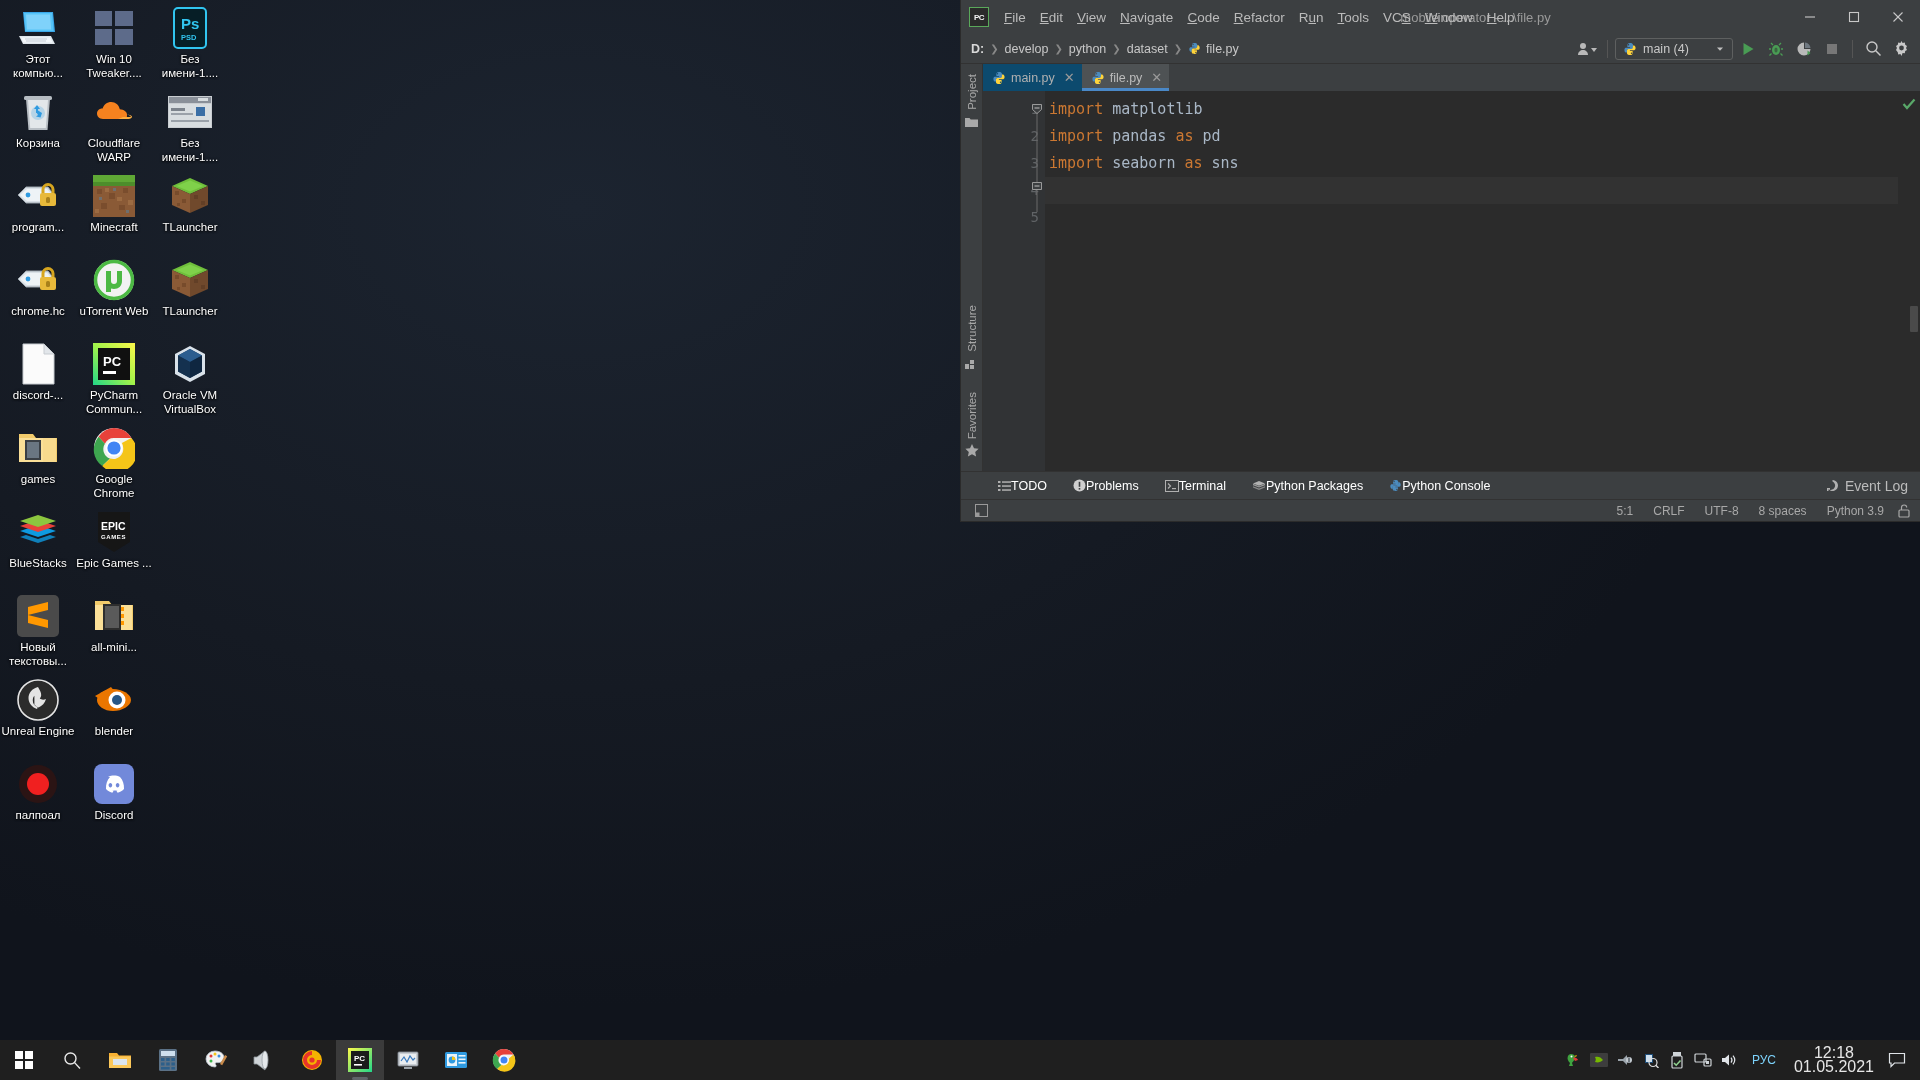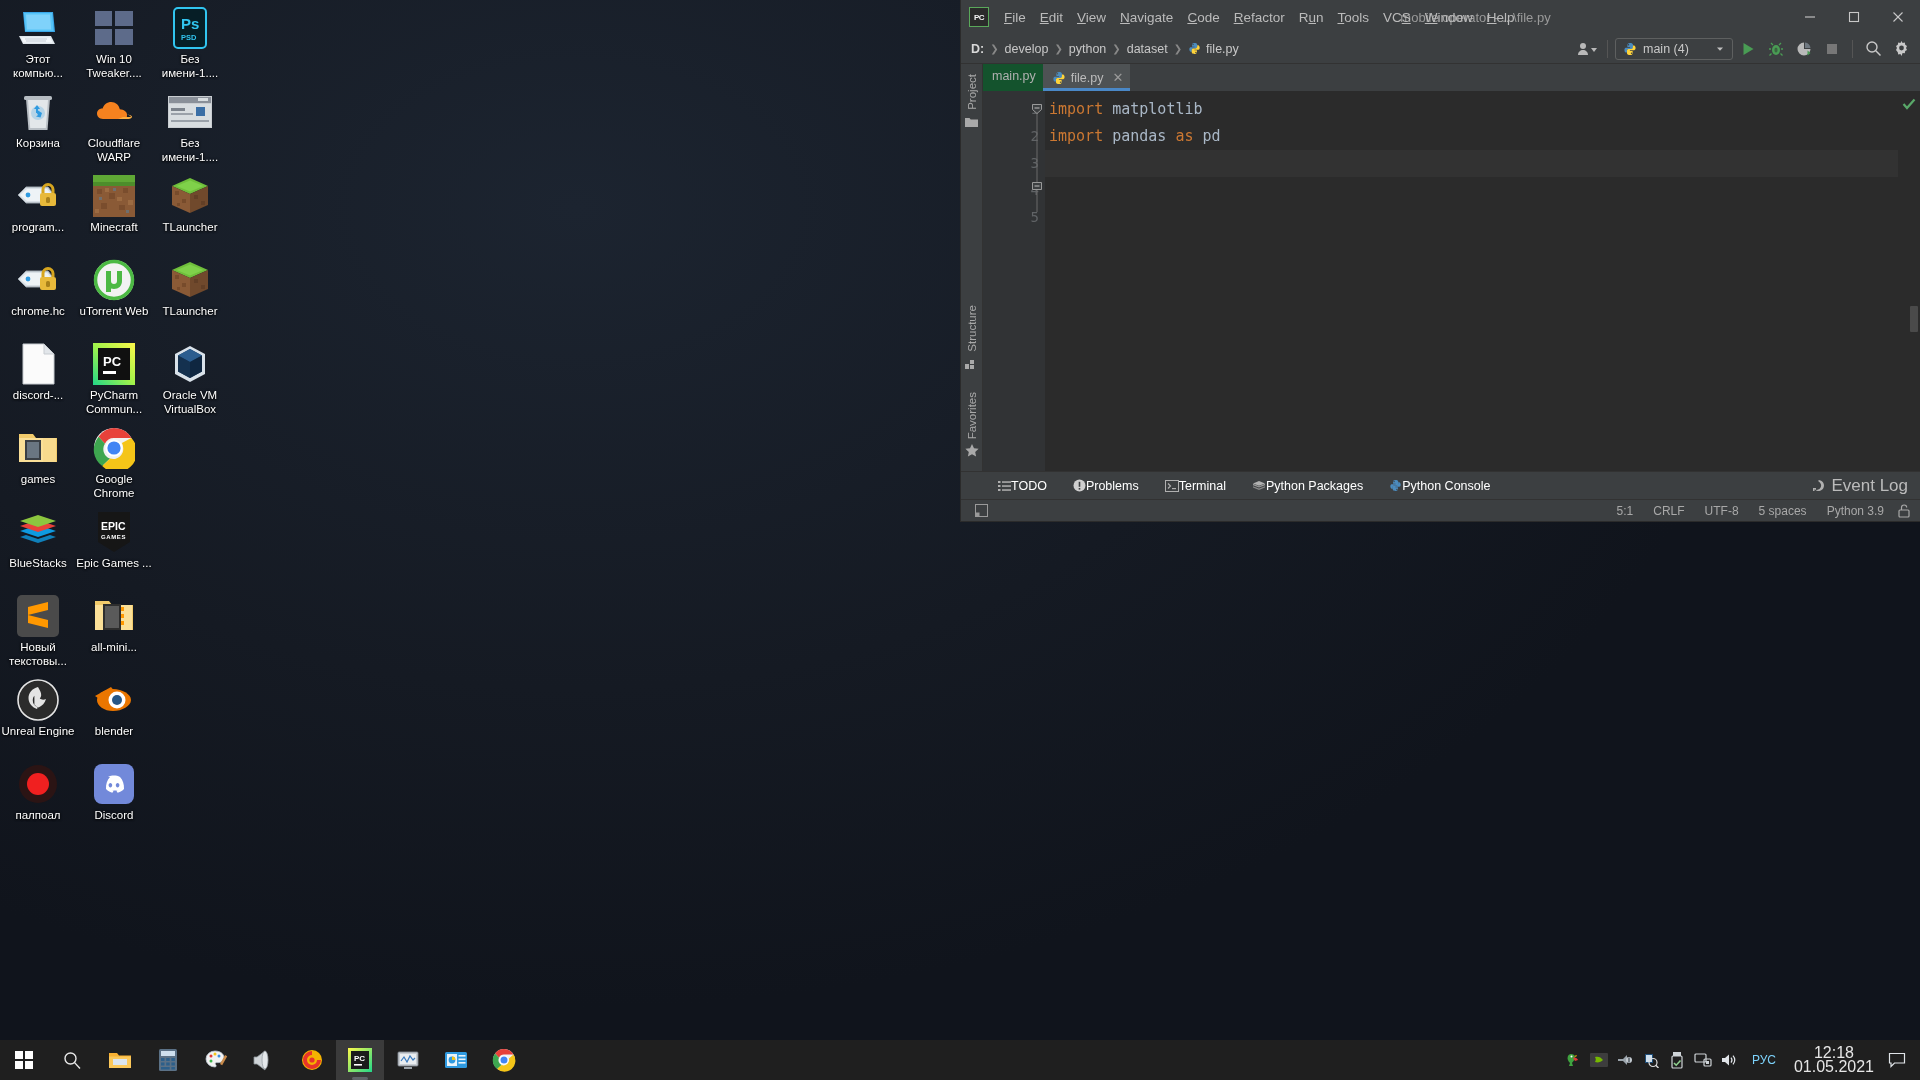--- a/index.html
+++ b/index.html
@@ -129,21 +129,21 @@
   .vtool { writing-mode:vertical-rl; transform:rotate(180deg);
            color:#a9a9a9; font-size:11.5px; margin:4px 0 2px 0; white-space:nowrap; }
   .vtool-ic { margin:2px 0 14px 0; }
   #editor-col { flex:1; display:flex; flex-direction:column; min-width:0; }
   #tabbar { height:27px; display:flex; align-items:flex-end; background:#3c3f41; }
   .etab {
     height:27px; display:flex; align-items:center; gap:5px;
     padding:0 7px 0 9px; font-size:12.5px; color:#bcbcbc; position:relative;
     background:#4e5254;
   }
-  .etab.inactive { background:#14532d; color:#b0b0b0;flex-direction:column; }
+  .etab.inactive { background:#0c4a6e; color:#b0b0b0; }
   .etab.active { background:#4e5254; }
   .etab.active::after {
     content:""; position:absolute; left:0; right:0; bottom:0; height:3px; background:#4a88c7;
   }
   .etab .x { color:#9a9a9a; font-size:13px; margin-left:4px; }
   #editor {
     flex:1; display:flex; background:#2b2b2b; min-height:0; position:relative;
   }
   #gutter {
     width:62px; background:#313335; position:relative;
@@ -166,21 +166,21 @@
     width:22px; background:#2b2b2b; flex-shrink:0; position:relative;
   }
   
   #bottom-strip {
     height:28px; background:#3c3f41; border-top:1px solid #323232;
     display:flex; align-items:center; padding-left:24px; gap:0;
   }
   .btool { display:flex; align-items:center; padding:0 13px;
            color:#ffffff; font-size:12.5px; }
   #event-log { margin-left:auto; display:flex; align-items:center; gap:6px;
-               padding-right:12px; color:#bbbbbb; font-size:17px; }
+               padding-right:12px; color:#bbbbbb; font-size:14px; }
   
   #statusbar {
     height:22px; background:#3c3f41; border-top:1px solid #323232;
     display:flex; align-items:center; padding:0 8px;
   }
   #sb-left { display:flex; align-items:center; padding-left:6px; }
   #sb-right { margin-left:auto; display:flex; align-items:center; gap:0; }
   .sb-item { color:#a8a8a8; font-size:12px; padding:0 10px; }
 </style>
 </head>
@@ -897,20 +897,21 @@
               <path d="M3.5 8.5h9v5l-4.5 4-4.5-4z" fill="#3c3f41" stroke="#9a9a9a" stroke-width="1"></path>
               <line x1="5.5" y1="12" x2="10.5" y2="12" stroke="#c0c0c0" stroke-width="1"></line>
               <path d="M3.5 86.5h9v7h-9z" fill="#3c3f41" stroke="#9a9a9a" stroke-width="1"></path>
               <line x1="5.5" y1="90" x2="10.5" y2="90" stroke="#c0c0c0" stroke-width="1"></line>
             </svg>
           </div>
         </div>
         <div id="code">
             <div class="cline"><span class="kw">import</span><span class="id"> matplotlib</span></div>
             <div class="cline"><span class="kw">import</span><span class="id"> pandas </span><span class="kw">as</span><span class="id"> pd</span></div>
+            <div class="cline"><span class="kw">import</span><span class="id"> seaborn </span><span class="kw">as</span><span class="id"> sns</span></div>
             <div class="cline current">&nbsp;</div>
           </div>
         <div id="right-gutter">
           <div style="position:absolute;top:6px;right:4px;">
             <svg width="14" height="14" viewBox="0 0 14 14">
                 <polyline points="1.5,7 5,11 12.5,2.5" fill="none" stroke="#59a869" stroke-width="2.2"></polyline>
               </svg>
           </div>
           <div style="position:absolute;top:215px;right:2px;width:8px;height:26px;background:#4a4a4a;border-radius:1px;"></div>
         </div>
@@ -987,21 +988,21 @@
     <div id="sb-left">
       <svg width="13" height="13" viewBox="0 0 13 13">
           <rect x="0.5" y="0.5" width="12" height="12" fill="none" stroke="#9a9a9a" stroke-width="1"></rect>
           <rect x="0.5" y="8.5" width="4" height="4" fill="#9a9a9a"></rect>
         </svg>
     </div>
     <div id="sb-right">
         <span class="sb-item">5:1</span>
         <span class="sb-item">CRLF</span>
         <span class="sb-item">UTF-8</span>
-        <span class="sb-item">5 spaces</span>
+        <span class="sb-item">8 spaces</span>
         <span class="sb-item">Python 3.9</span>
         <span style="display: flex; align-items: center; padding-left: 4px; padding-right: 2px;">
           <svg width="12" height="14" viewBox="0 0 12 14">
             <rect x="1" y="6" width="10" height="7" rx="1" fill="none" stroke="#a8a8a8" stroke-width="1.2"></rect>
             <path d="M3.5 6V3.6a2.6 2.6 0 0 1 5.2 0" fill="none" stroke="#a8a8a8" stroke-width="1.2"></path>
           </svg>
         </span>
       </div>
   </div>
 </div>

